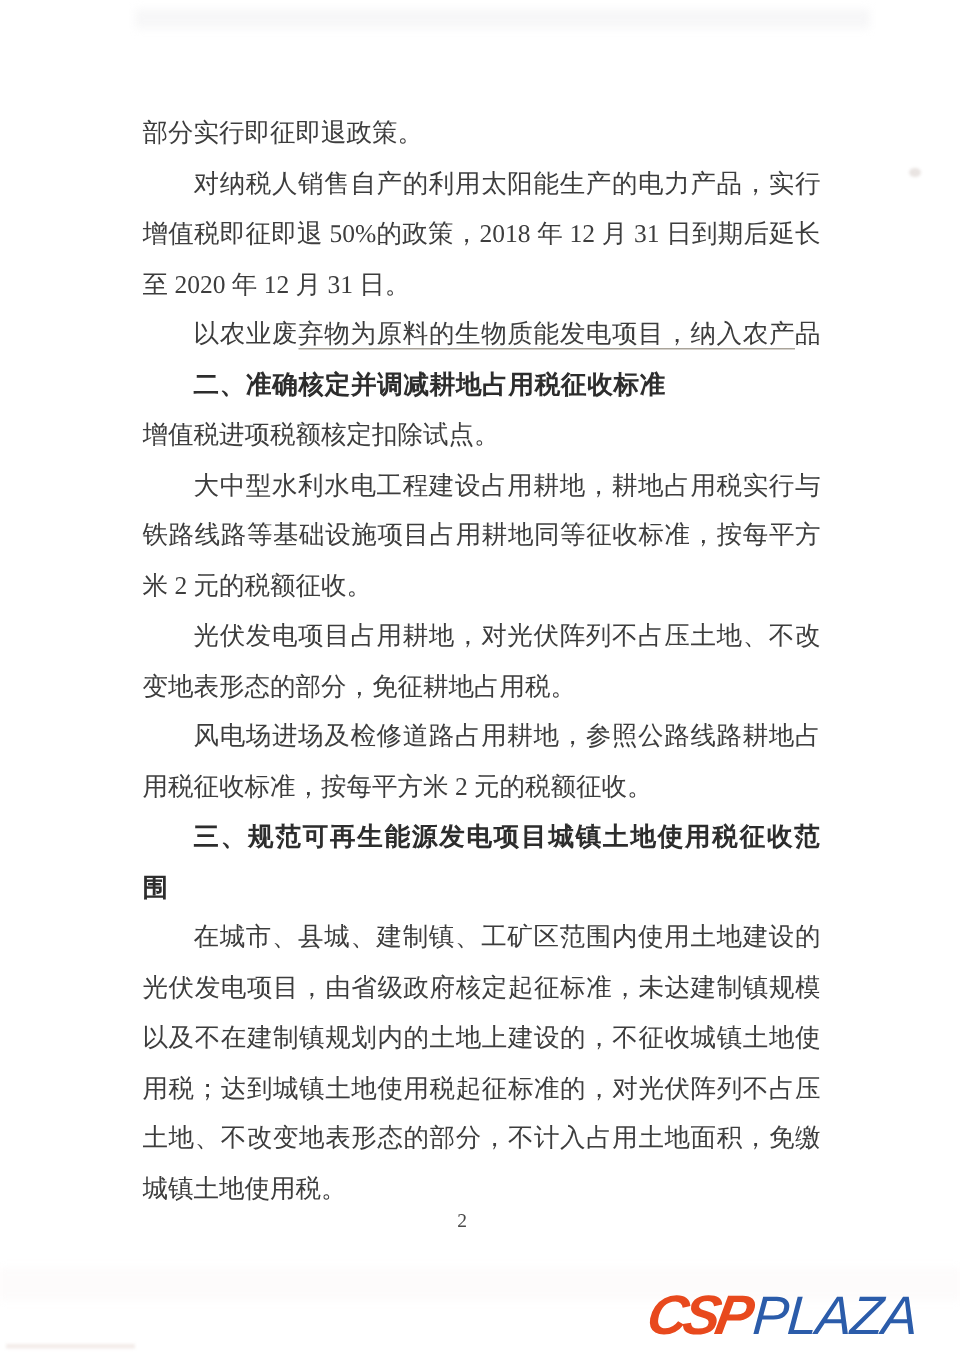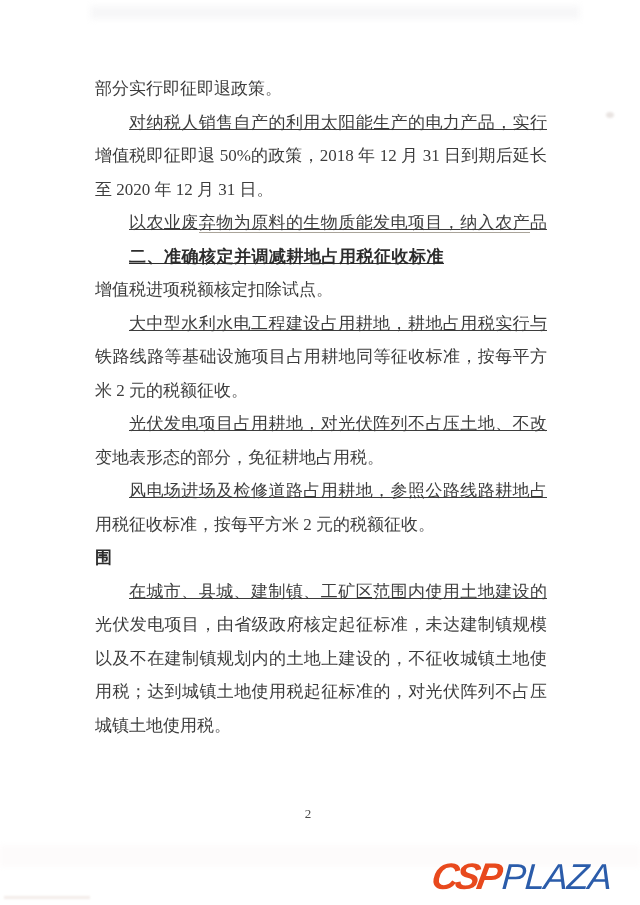--- a/index.html
+++ b/index.html
@@ -31,21 +31,21 @@
   .text-block{
     position:absolute;left:95px;top:72px;width:452px;
     font-size:17px;color:#3d3d3d;
   }
   .line{
     height:33.5px;line-height:33.5px;
     text-align:justify;text-align-last:justify;
     overflow:hidden;
   }
   .line.end{text-align:left;text-align-last:left;}
-  .line.indent{text-indent:34px;text-decoration:underline;}
+  .line.indent{text-indent:34px;}
   .line.bold{
     font-family:"Liberation Sans","DejaVu Sans",sans-serif;
     font-weight:700;color:#2d2d2d;letter-spacing:.5px;
   }
   .u{border-bottom:1px solid #aaa49a;padding-bottom:0;}
   .page-number{
     position:absolute;top:806px;left:0;width:616px;
     text-align:center;font-size:13px;color:#4a4a4a;
   }
   
@@ -83,25 +83,27 @@
       <div class="line indent"><span>以农业废</span><span class="u">弃物为原料的生物质能发电项目，</span><span class="u">纳入农产</span><span>品</span></div>
       <div class="line indent bold end"><span>二、准确核定并调减耕地占用税征收标准</span></div>
       <div class="line end"><span>增值税进项税额核定扣除试点。</span></div>
       <div class="line indent"><span>大中型水利水电工程建设占用耕地，耕地占用税实行与</span></div>
       <div class="line"><span>铁路线路等基础设施项目占用耕地同等征收标准，按每平方</span></div>
       <div class="line end"><span>米 2 元的税额征收。</span></div>
       <div class="line indent"><span>光伏发电项目占用耕地，对光伏阵列不占压土地、不改</span></div>
       <div class="line end"><span>变地表形态的部分，免征耕地占用税。</span></div>
       <div class="line indent"><span>风电场进场及检修道路占用耕地，参照公路线路耕地占</span></div>
       <div class="line end"><span>用税征收标准，按每平方米 2 元的税额征收。</span></div>
+      <div class="line indent bold"><span>三、规范可再生能源发电项目城镇土地使用税征收范</span></div>
       <div class="line bold end"><span>围</span></div>
       <div class="line indent"><span>在城市、县城、建制镇、工矿区范围内使用土地建设的</span></div>
       <div class="line"><span>光伏发电项目，由省级政府核定起征标准，未达建制镇规模</span></div>
       <div class="line"><span>以及不在建制镇规划内的土地上建设的，不征收城镇土地使</span></div>
       <div class="line"><span>用税；达到城镇土地使用税起征标准的，对光伏阵列不占压</span></div>
+      <div class="line"><span>土地、不改变地表形态的部分，不计入占用土地面积，免缴</span></div>
       <div class="line end"><span>城镇土地使用税。</span></div>
     </div>
 
   <div class="page-number">2</div>
 
   <div class="logo">
     <span class="logo-csp" style="color: rgb(232, 73, 29);">CSP</span><span class="logo-plaza" style="color: rgb(43, 92, 170);">PLAZA</span>
   </div>
 
 </div>

